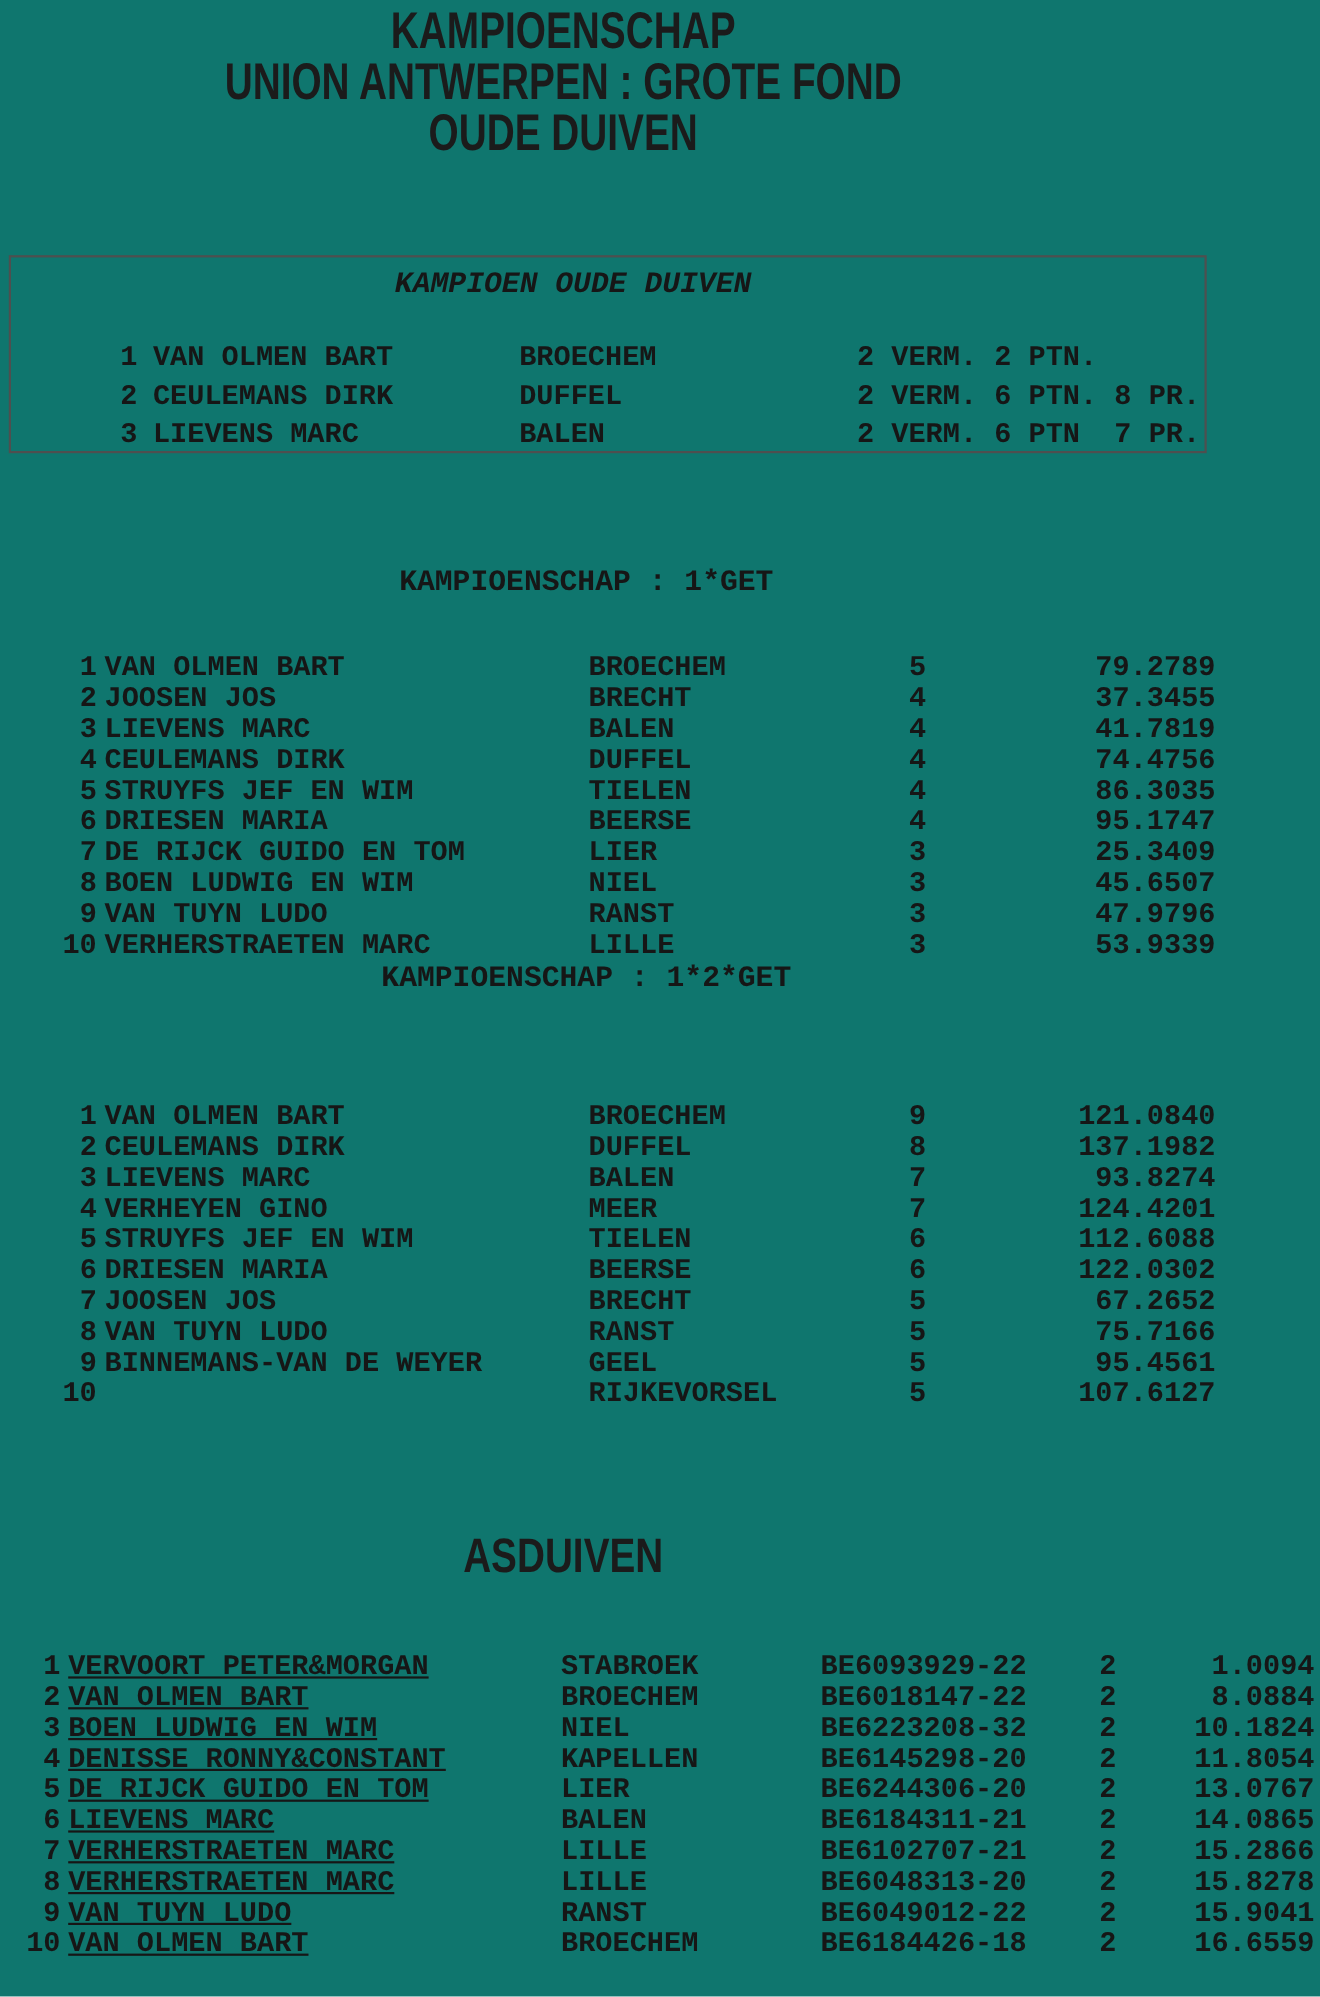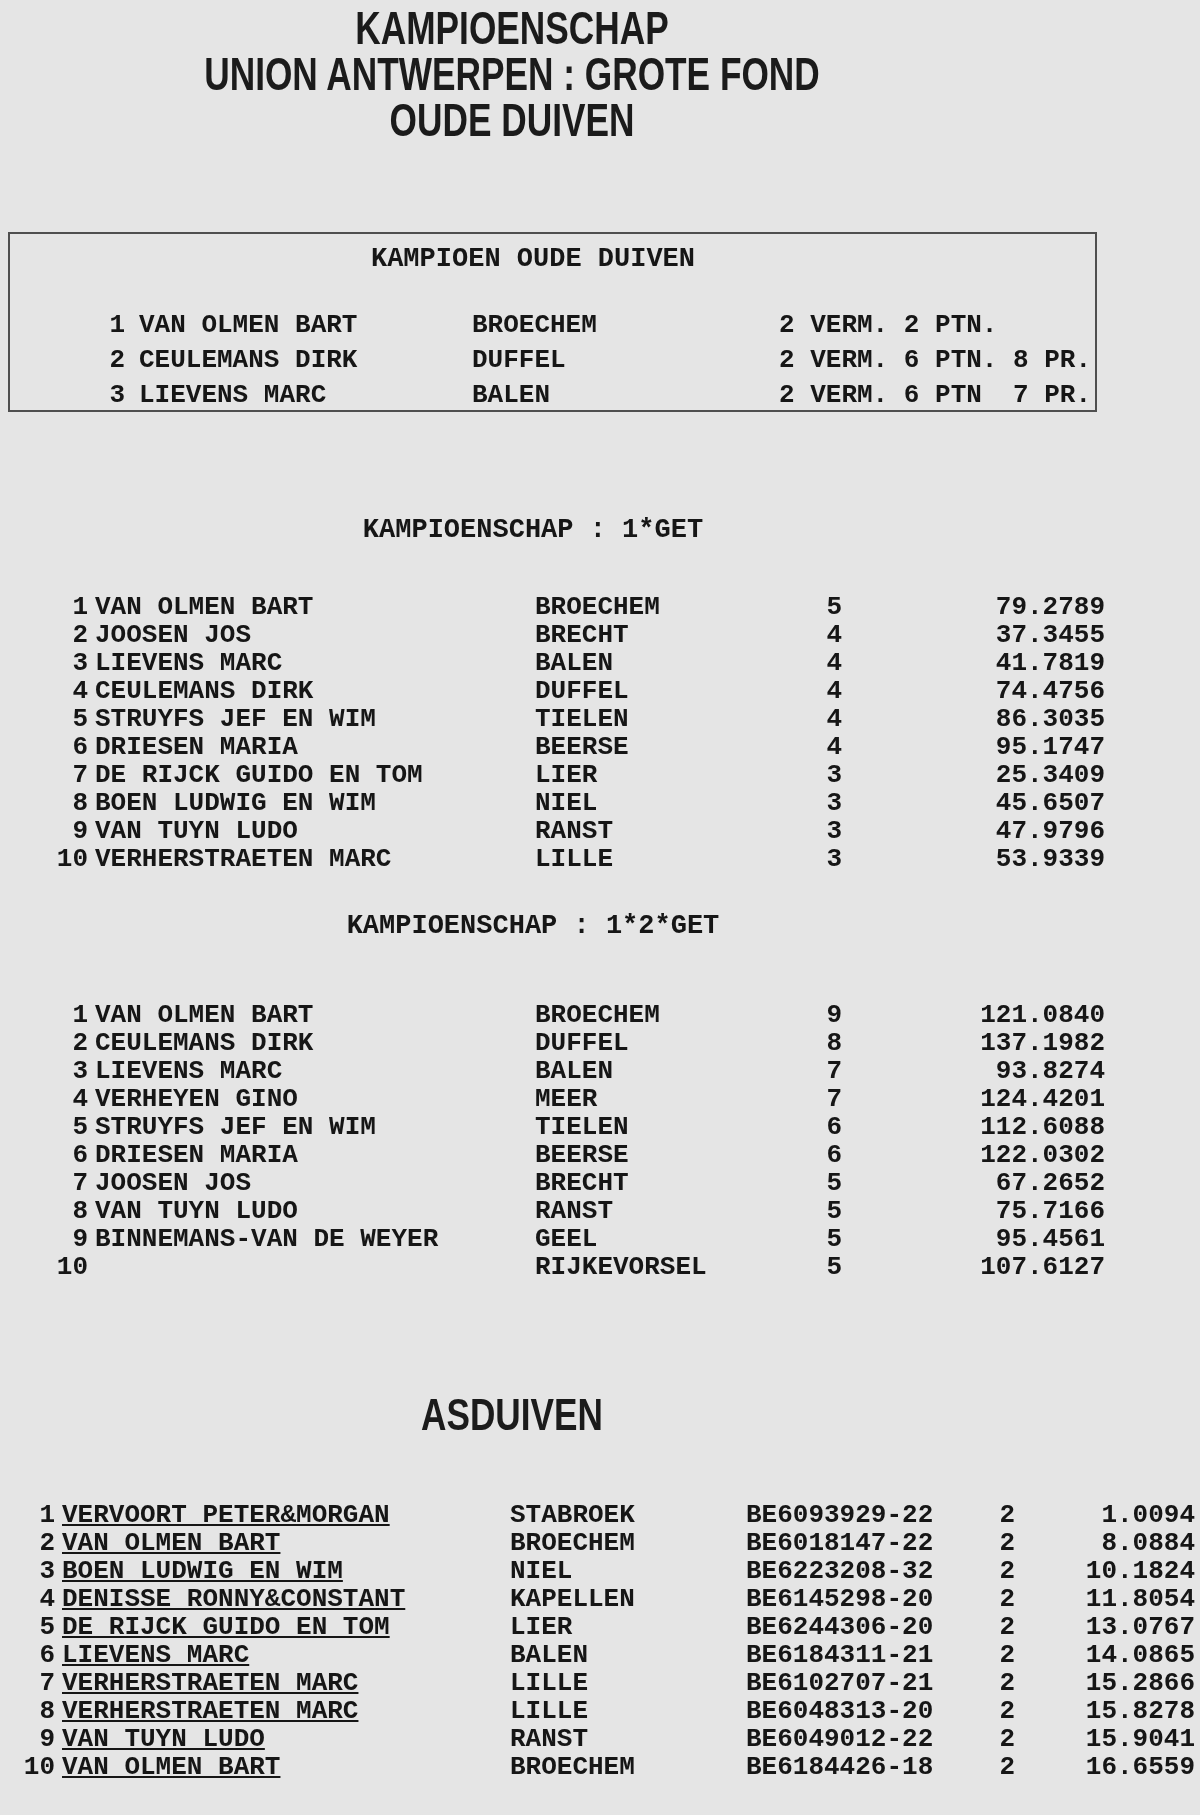--- a/index.html
+++ b/index.html
@@ -1,34 +1,34 @@
 <!DOCTYPE html>
 <html><head>
 <meta charset="utf-8">
 <style>
   html,body{margin:0;padding:0;background:#ffffff;}
   .page{
-    position:relative;width:1200px;height:1815px;background:#e5e5e5;
+    position:relative;width:1200px;height:1815px;background:#0f766e;
     font-family:"Liberation Mono",monospace;color:#161616;overflow:hidden;
   }
   
   .hl{
     position:absolute;left:0;width:1024px;text-align:center;
     font-family:"Liberation Sans",sans-serif;font-weight:700;font-size:47px;
     line-height:46px;color:#1b1b1b;transform:scaleX(0.75);transform-origin:center;
     white-space:pre;
   }
   
   .champion-box{
     position:absolute;left:8px;top:232px;width:1085px;height:176px;
     border:2px solid #4f4f4f;
   }
   .box-title{
-    position:absolute;top:10px;left:16px;width:1014px;text-align:center;
-    font-size:27px;font-weight:700;white-space:pre;
+    position:absolute;top:10px;left:4px;width:1014px;text-align:center;
+    font-size:27px;font-weight:700;white-space:pre;font-style:italic;
   }
   .b-row{position:absolute;left:0;right:0;height:30px;}
   .b-row span{position:absolute;top:0;font-size:26px;font-weight:700;white-space:pre;}
   .b-rank{left:67px;width:48px;text-align:right;}
   .b-name{left:129px;}
   .b-place{left:462px;}
   .b-result{left:769px;}
   
   .sec-title{
     position:absolute;left:0;width:1024px;text-align:center;
@@ -154,21 +154,21 @@
     <span class="s-coef">47.9796</span>
   </div>
   <div class="s-row" style="top:844px">
     <span class="s-rank">10</span>
     <span class="s-name">VERHERSTRAETEN MARC</span>
     <span class="s-place">LILLE</span>
     <span class="s-count">3</span>
     <span class="s-coef">53.9339</span>
   </div>
 
-  <div class="sec-title" style="top:911px">KAMPIOENSCHAP : 1*2*GET</div>
+  <div class="sec-title" style="top:875px">KAMPIOENSCHAP : 1*2*GET</div>
 
   <div class="s-row" style="top:1000px">
     <span class="s-rank">1</span>
     <span class="s-name">VAN OLMEN BART</span>
     <span class="s-place">BROECHEM</span>
     <span class="s-count">9</span>
     <span class="s-coef">121.0840</span>
   </div>
   <div class="s-row" style="top:1028px">
     <span class="s-rank">2</span>

